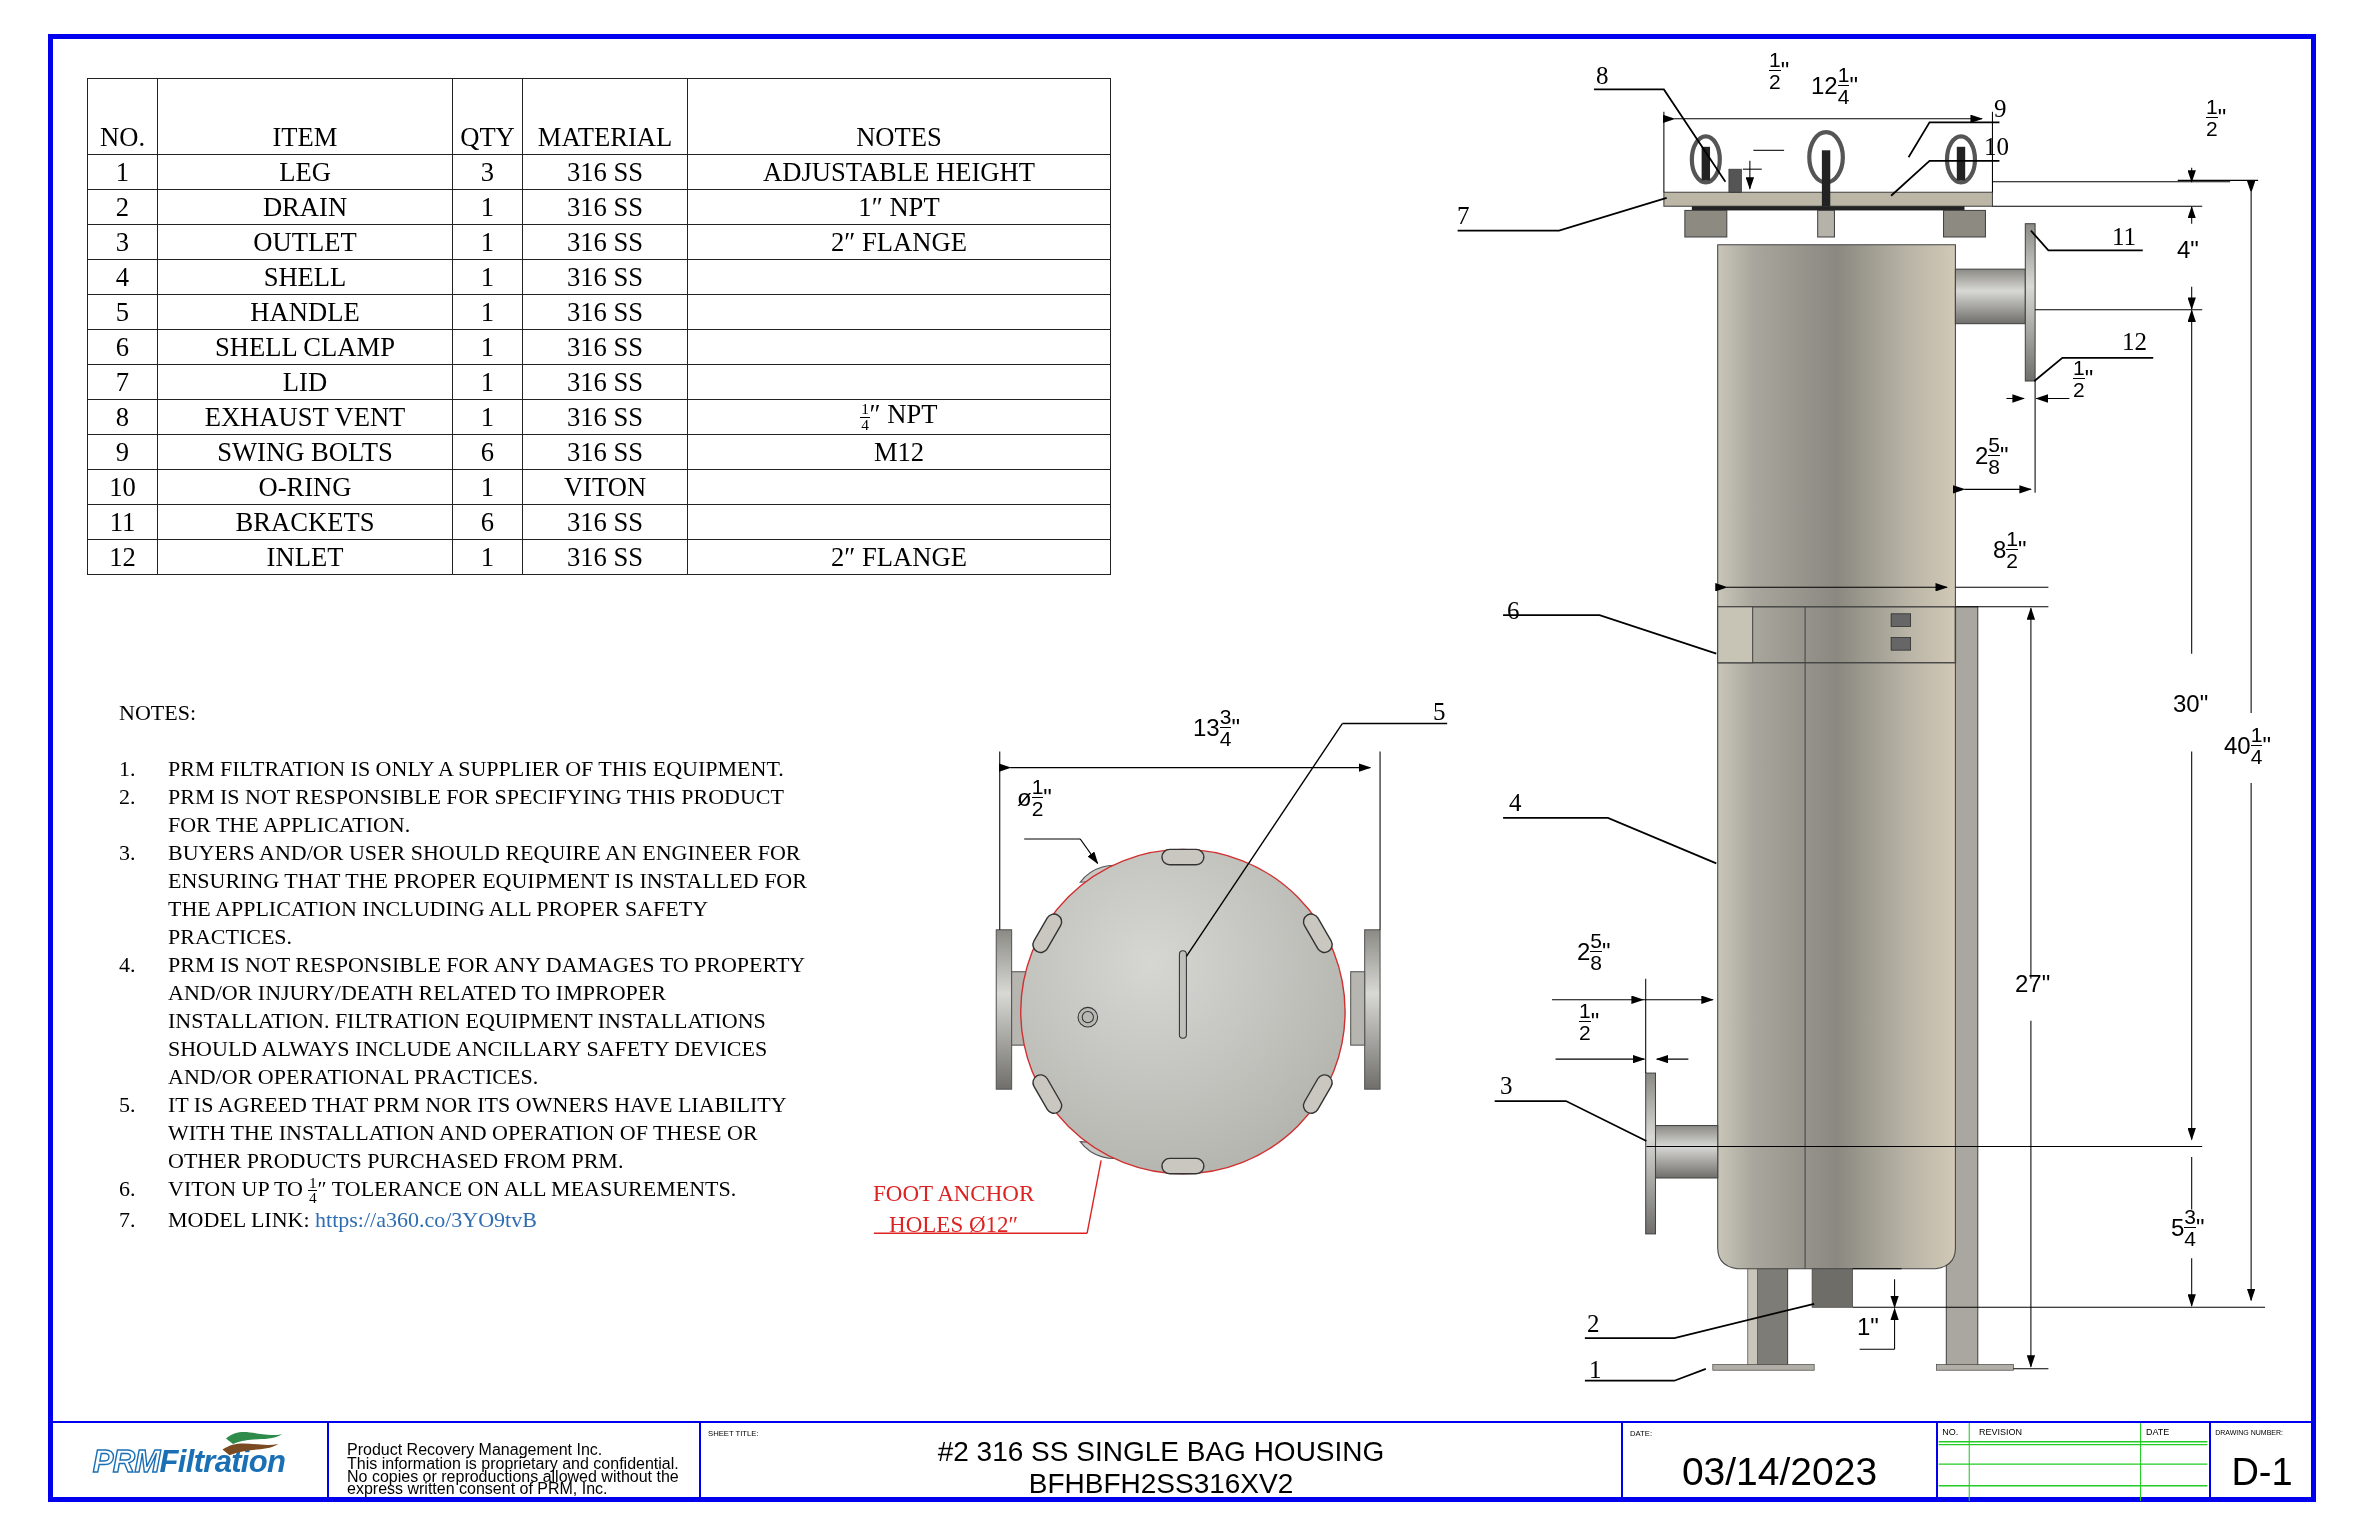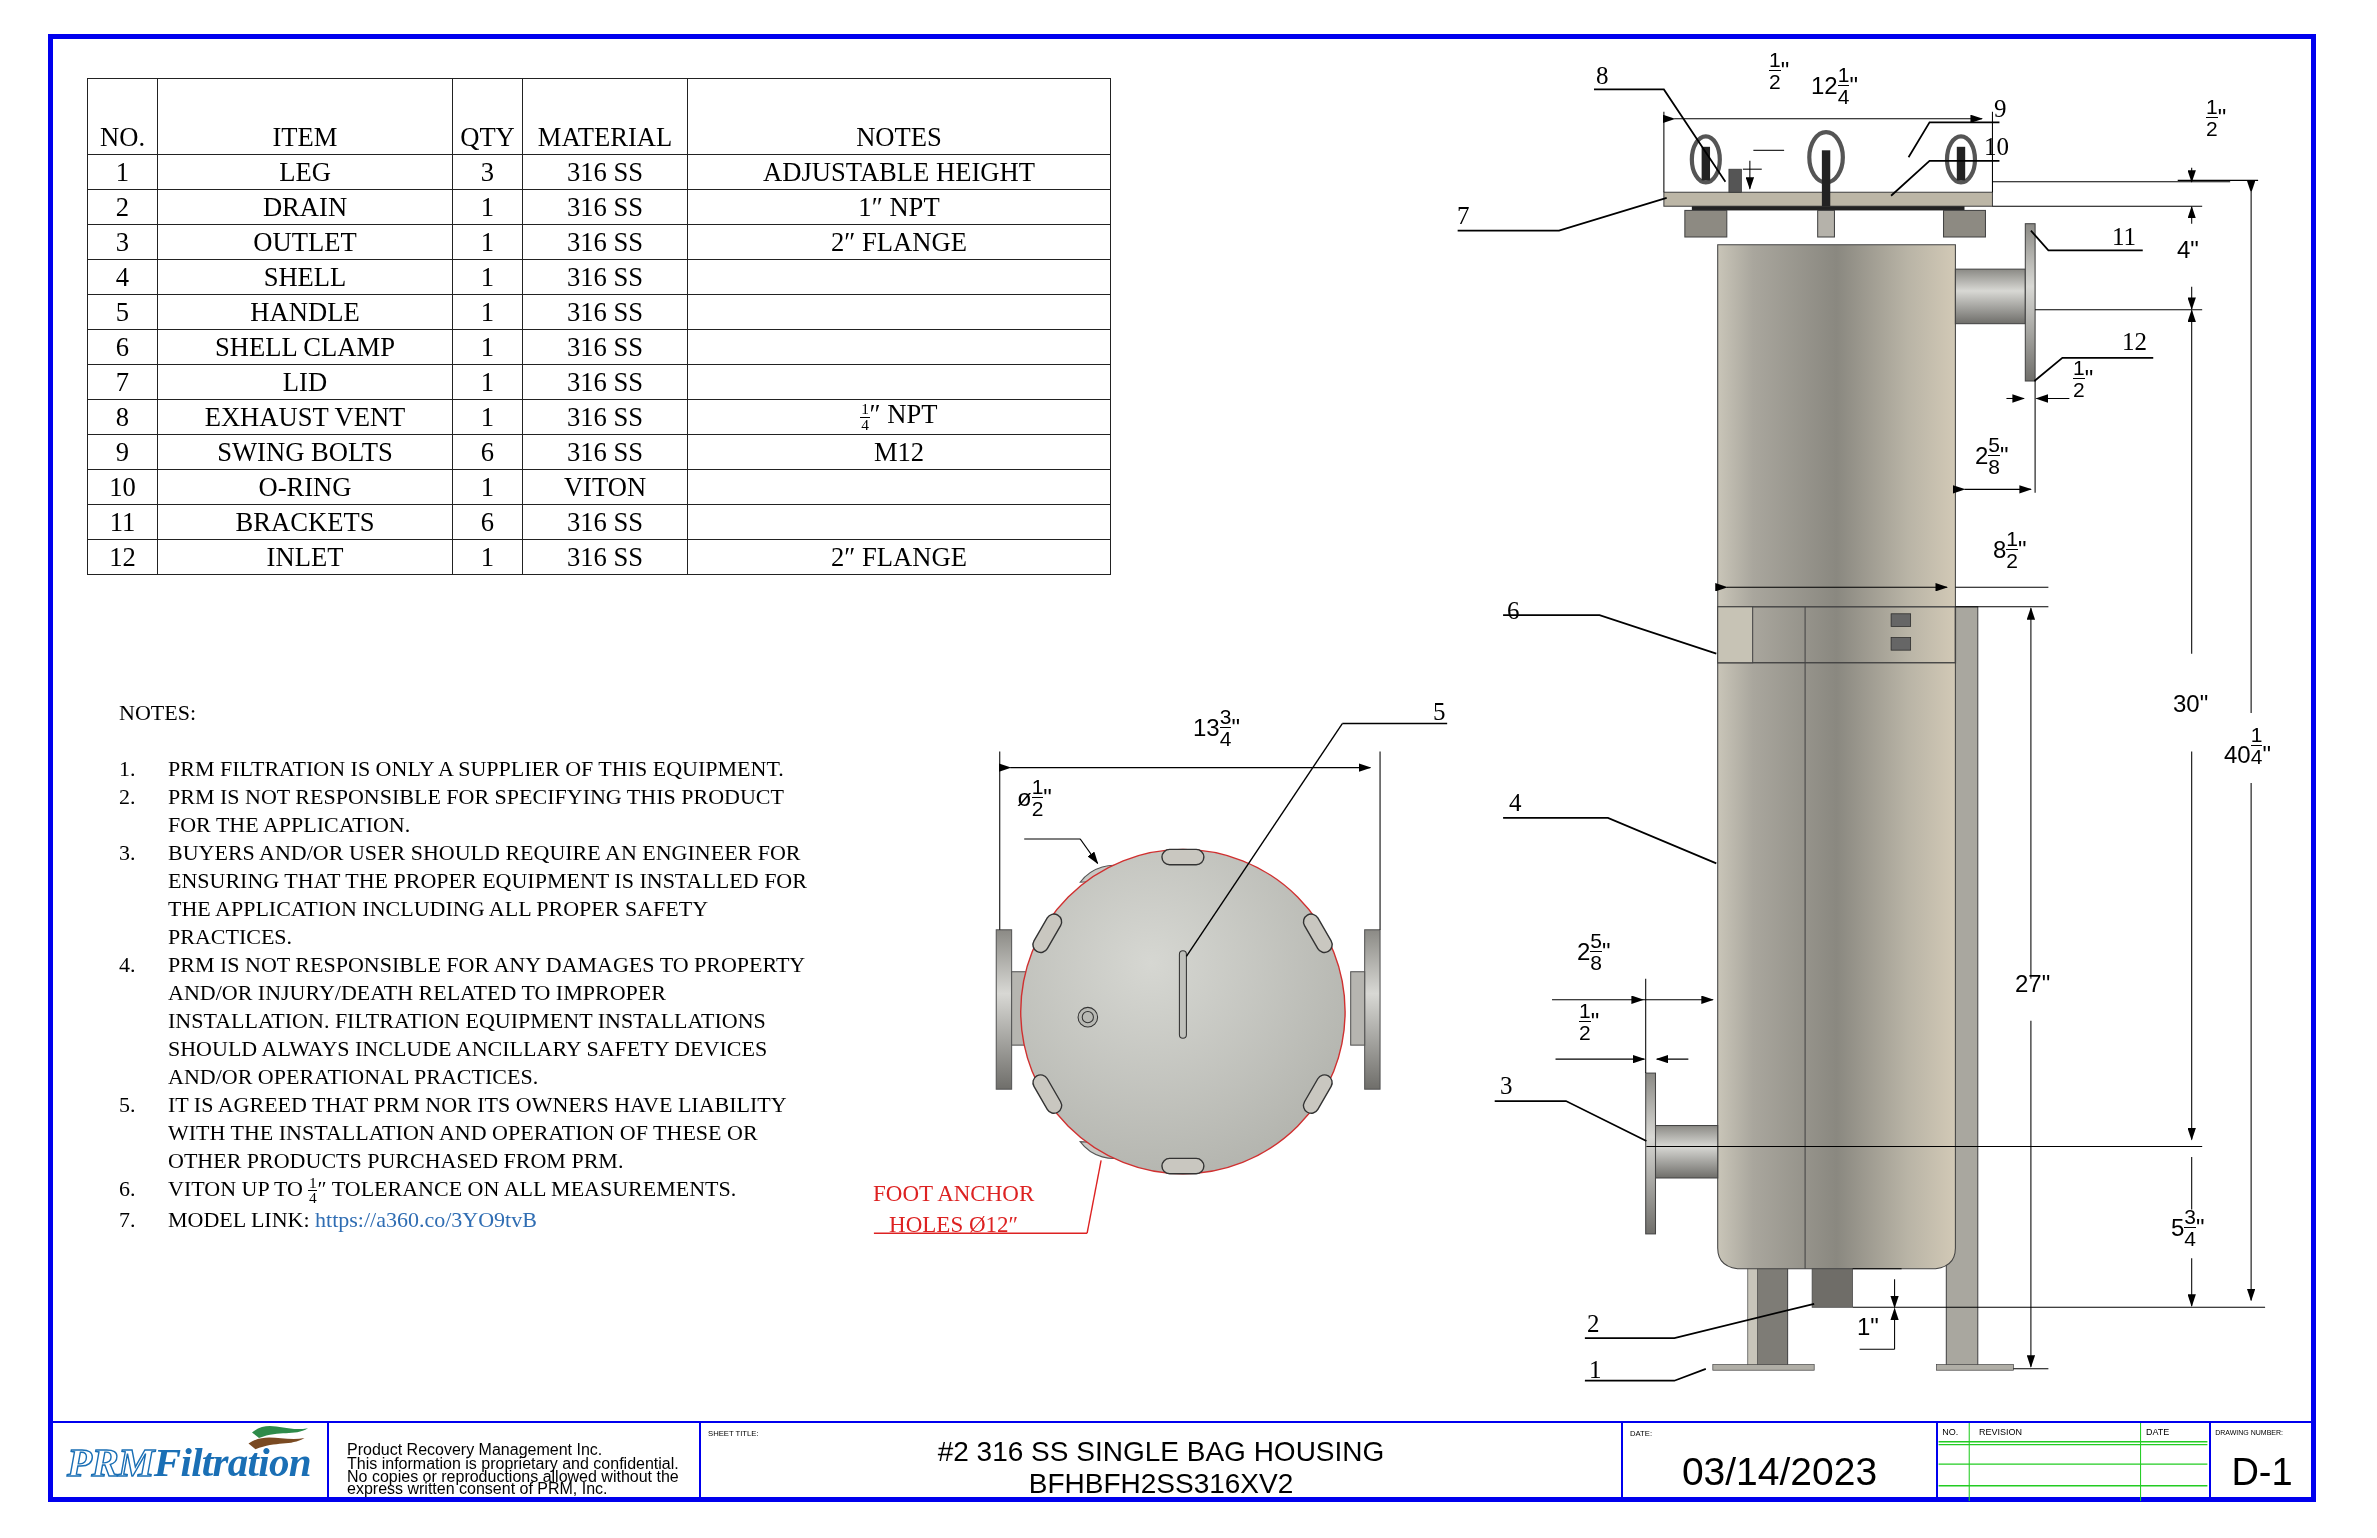--- a/index.html
+++ b/index.html
@@ -20,21 +20,21 @@
   svg.draw { position:absolute; left:0; top:0; }
   .lbl { position:absolute; font-family:"Liberation Serif", serif; font-size:25px; line-height:1; }
   .dim { position:absolute; font-family:"Liberation Sans", sans-serif; font-size:24px; line-height:1; display:flex; align-items:center; }
   .dim .f { display:inline-flex; flex-direction:column; font-size:21px; line-height:1; align-items:center; }
   .dim .f .num { border-bottom:1.4px solid #000; }
   .red-note { position:absolute; left:873px; top:1178px; color:#d22; font-family:"Liberation Serif", serif; font-size:23px; line-height:31px; text-align:center; }
   .tb { position:absolute; left:51px; top:1421px; width:2263px; height:78px; border-top:2.1px solid #0000ee; display:flex; }
   .tb > div { border-right:2.8px solid #0000ee; box-sizing:border-box; position:relative; height:100%; }
   .tb > div:last-child { border-right:none;padding-left:10px; }
   .cell-logo { width:278px; display:flex; align-items:center; justify-content:center; }
-  .logo { font-family:Liberation Serif, serif; font-style:italic; font-weight:bold; font-size:41px; letter-spacing:-0.7px; position:relative;text-align:center; }
+  .logo { font-family:Liberation Sans, sans-serif; font-style:italic; font-weight:bold; font-size:31px; letter-spacing:-0.7px; position:relative;text-align:center; }
   .logo .prm { color:#fff; -webkit-text-stroke:1.4px #1a6fb5; }
   .logo .filt { color:#1a6fb5; }
   .cell-info { width:372px; font-family:"Liberation Sans", sans-serif; font-size:16px; line-height:12.6px; padding:21px 0 0 18px; }
   .cell-info div:first-child { margin-bottom:1.4px; }
   .cell-title { width:922px; }
   .small-label { position:absolute; left:7px; top:5.6px; font-family:"Liberation Sans", sans-serif; font-size:7.7px; }
   .title-text { position:absolute; left:0; right:0; top:12.6px; text-align:center; font-family:"Liberation Sans", sans-serif; font-size:28px; line-height:32px; }
   .cell-date { width:315px; }
   .date-text { position:absolute; left:0; right:0; top:26.6px; text-align:center; font-family:"Liberation Sans", sans-serif; font-size:39px; }
   .cell-rev { width:273px; }
@@ -444,21 +444,21 @@
     <span class="f">
       <span class="num">1</span>
       <span>2</span>
     </span>
     <span>"</span>
   </div>
 <div class="dim" style="left:2173px; top:692px;">
     <span>30</span>
     <span>"</span>
   </div>
-<div class="dim" style="left:2224px; top:724px;align-items:flex-end;">
+<div class="dim" style="left:2224px; top:724px;">
     <span>40</span>
     <span class="f">
       <span class="num">1</span>
       <span>4</span>
     </span>
     <span>"</span>
   </div>
 <div class="dim" style="left:2015px; top:972px;">
     <span>27</span>
     <span>"</span>

